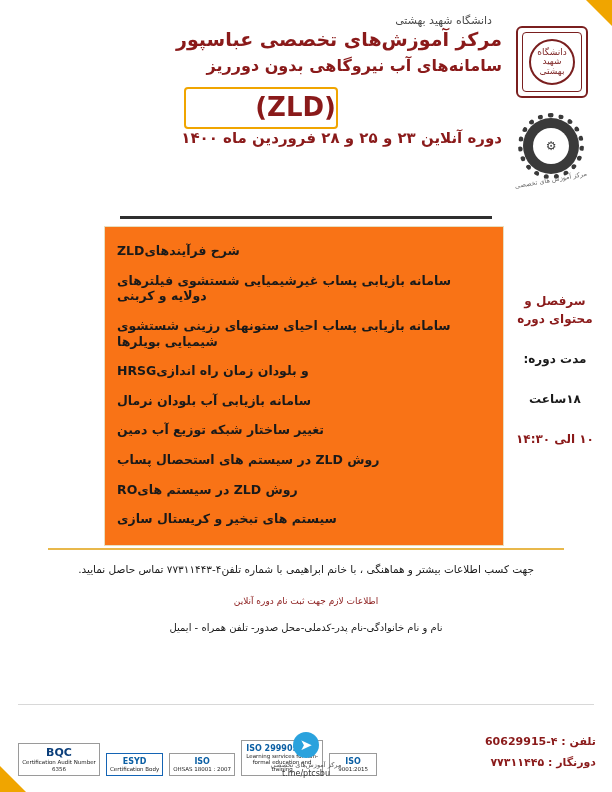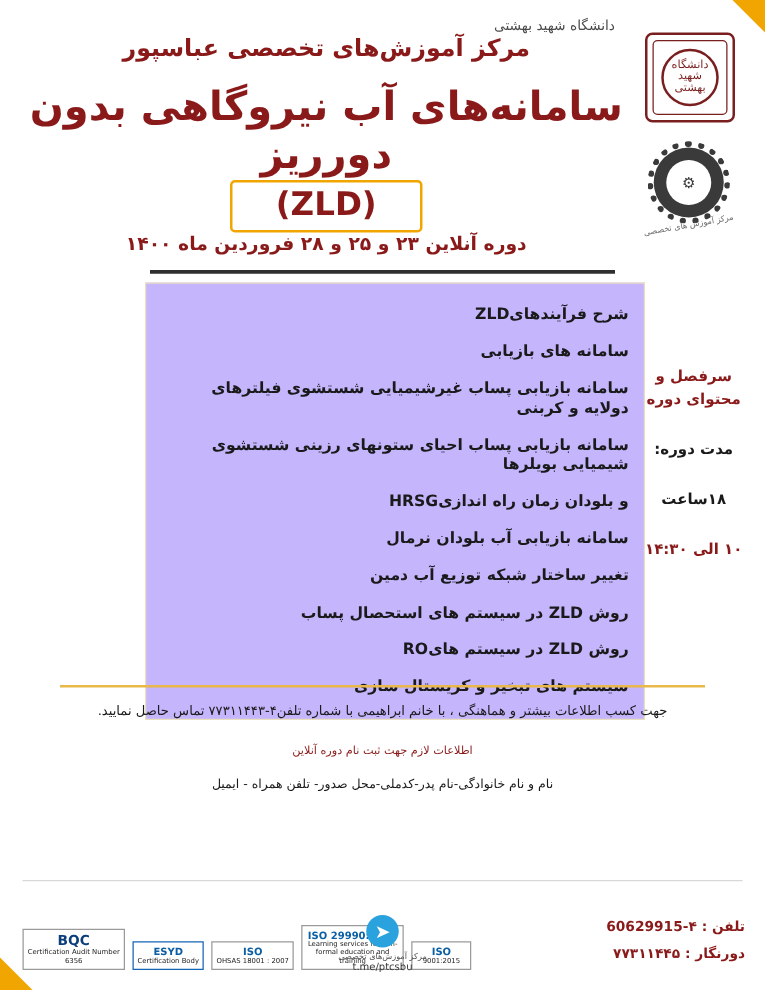--- a/index.html
+++ b/index.html
@@ -133,38 +133,38 @@
     font-size: 6.5px;
     color: #6b6b6b;
     line-height: 1.2;
     transform: rotate(-10deg);
   }
 
   .title-center {
     position: absolute;
     top: 28px;
     left: 0; right: 0;
-    text-align: center;
+    text-align: right;
     padding-left: 20px;
     padding-right: 110px;
   }
   .line1 {
     font-size: 19px;
     font-weight: bold;
     color: #8a1a1a;
     letter-spacing: 0.2px;
   }
   .line2 {
-    margin-top: 16px;
-    font-size: 32px;
+    margin-top: 6px;
+    font-size: 16px;
     font-weight: bold;
     color: #8a1a1a;
   }
   .zld-box {
-    margin: 2px auto 0;
+    margin: 12px auto 0;
     width: 150px;
     border: 2px solid #f0a500;
     border-radius: 4px;
     padding: 3px 0 5px;
     font-size: 26px;
     font-weight: bold;
     color: #8a1a1a;
     background: #fff;
     direction: ltr;
   }
@@ -182,26 +182,25 @@
     height: 3px;
     background: #2f2f2f;
   }
 
   
   .panel {
     position: absolute;
     top: 226px;
     left: 104px;
     width: 400px;
-    background: #c4b5fd;
+    background: #f97316;
     border: 1px solid #e9dfbe;
     padding: 16px 12px 18px;
     box-sizing: border-box;
-    text-align: right;
-    margin-left: 12px;
+    text-align: left;
   }
   .panel .row {
     font-size: 12.5px;
     font-weight: bold;
     color: #1a1a1a;
     margin: 0 0 14px;
     line-height: 1.25;
   }
   .panel .row:last-child { margin-bottom: 0; }
 
@@ -370,21 +369,20 @@
   <div class="line1">مرکز آموزش‌های تخصصی عباسپور</div>
   <div class="line2">سامانه‌های آب نیروگاهی بدون دورریز</div>
   <div class="zld-box">(ZLD)</div>
   <div class="line4">دوره آنلاین ۲۳ و ۲۵ و ۲۸ فروردین ماه ۱۴۰۰</div>
 </div>
 
 <div class="hr-gold"></div>
 
 <div class="panel">
   <div class="row">شرح فرآیندهایZLD</div>
-  <div class="row">سامانه های بازیابی</div>
   <div class="row">سامانه بازیابی پساب غیرشیمیایی شستشوی فیلترهای دولایه و کربنی</div>
   <div class="row">سامانه بازیابی پساب احیای ستونهای رزینی شستشوی شیمیایی بویلرها</div>
   <div class="row">و بلودان زمان راه اندازیHRSG</div>
   <div class="row">سامانه بازیابی آب بلودان نرمال</div>
   <div class="row">تغییر ساختار شبکه توزیع آب دمین</div>
   <div class="row">روش ZLD در سیستم های استحصال پساب</div>
   <div class="row">روش ZLD در سیستم هایRO</div>
   <div class="row">سیستم های تبخیر و کریستال سازی</div>
 </div>
 

